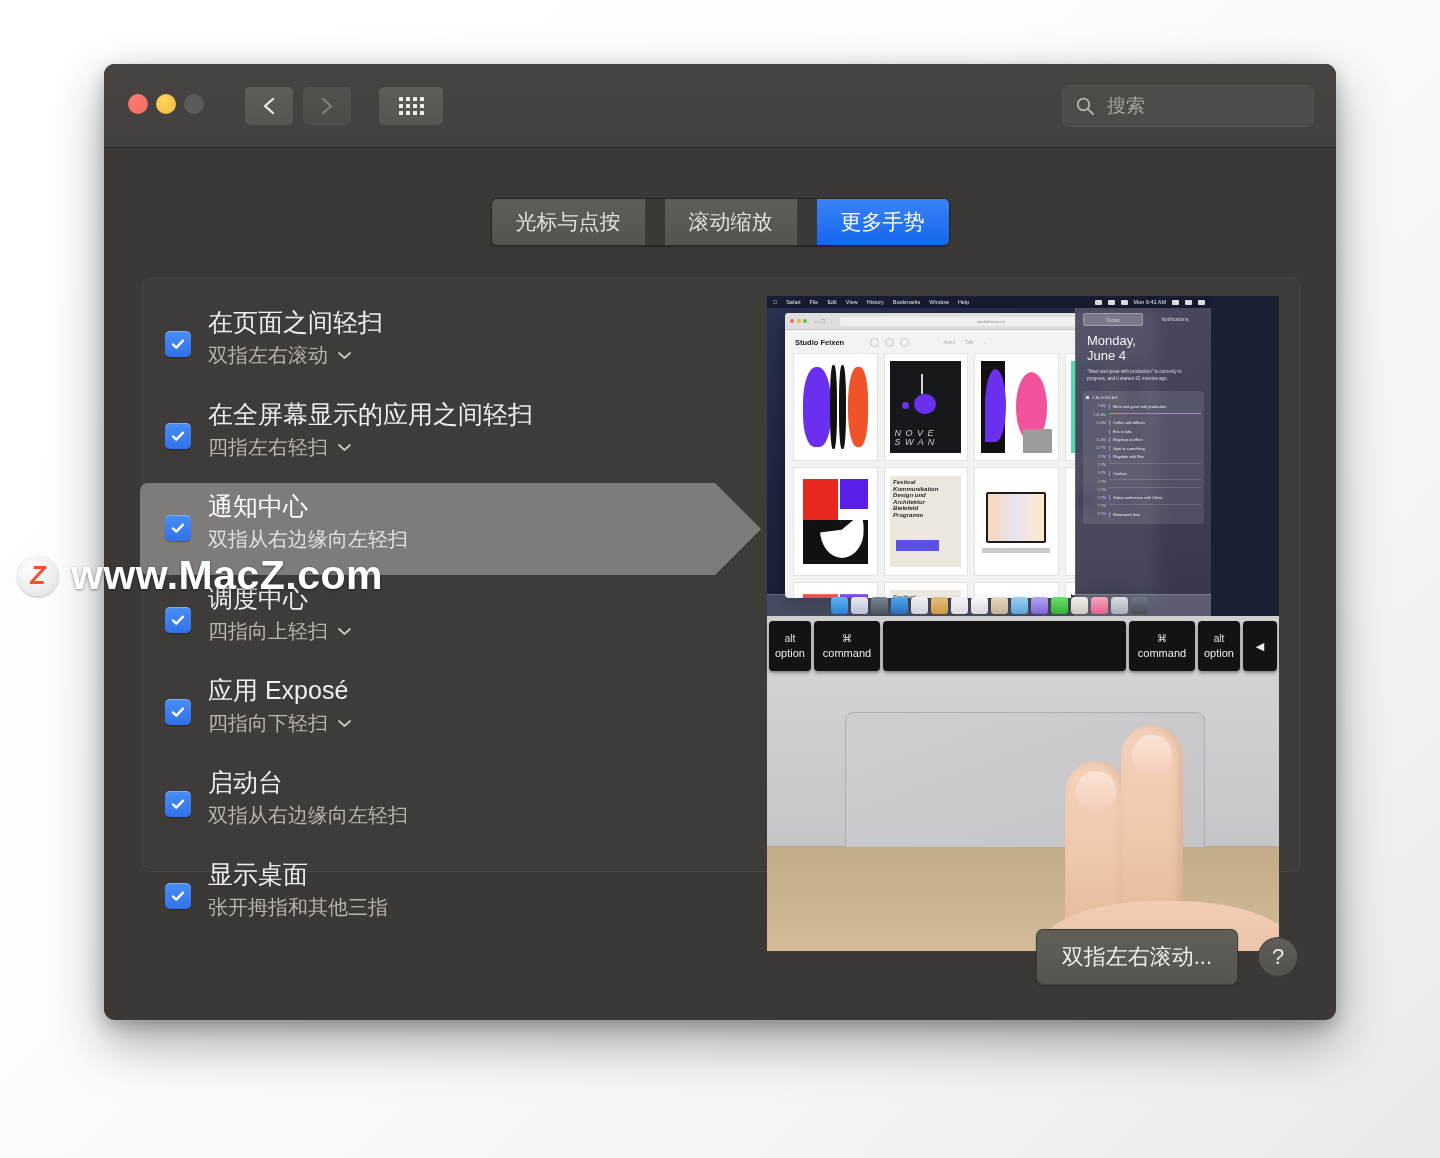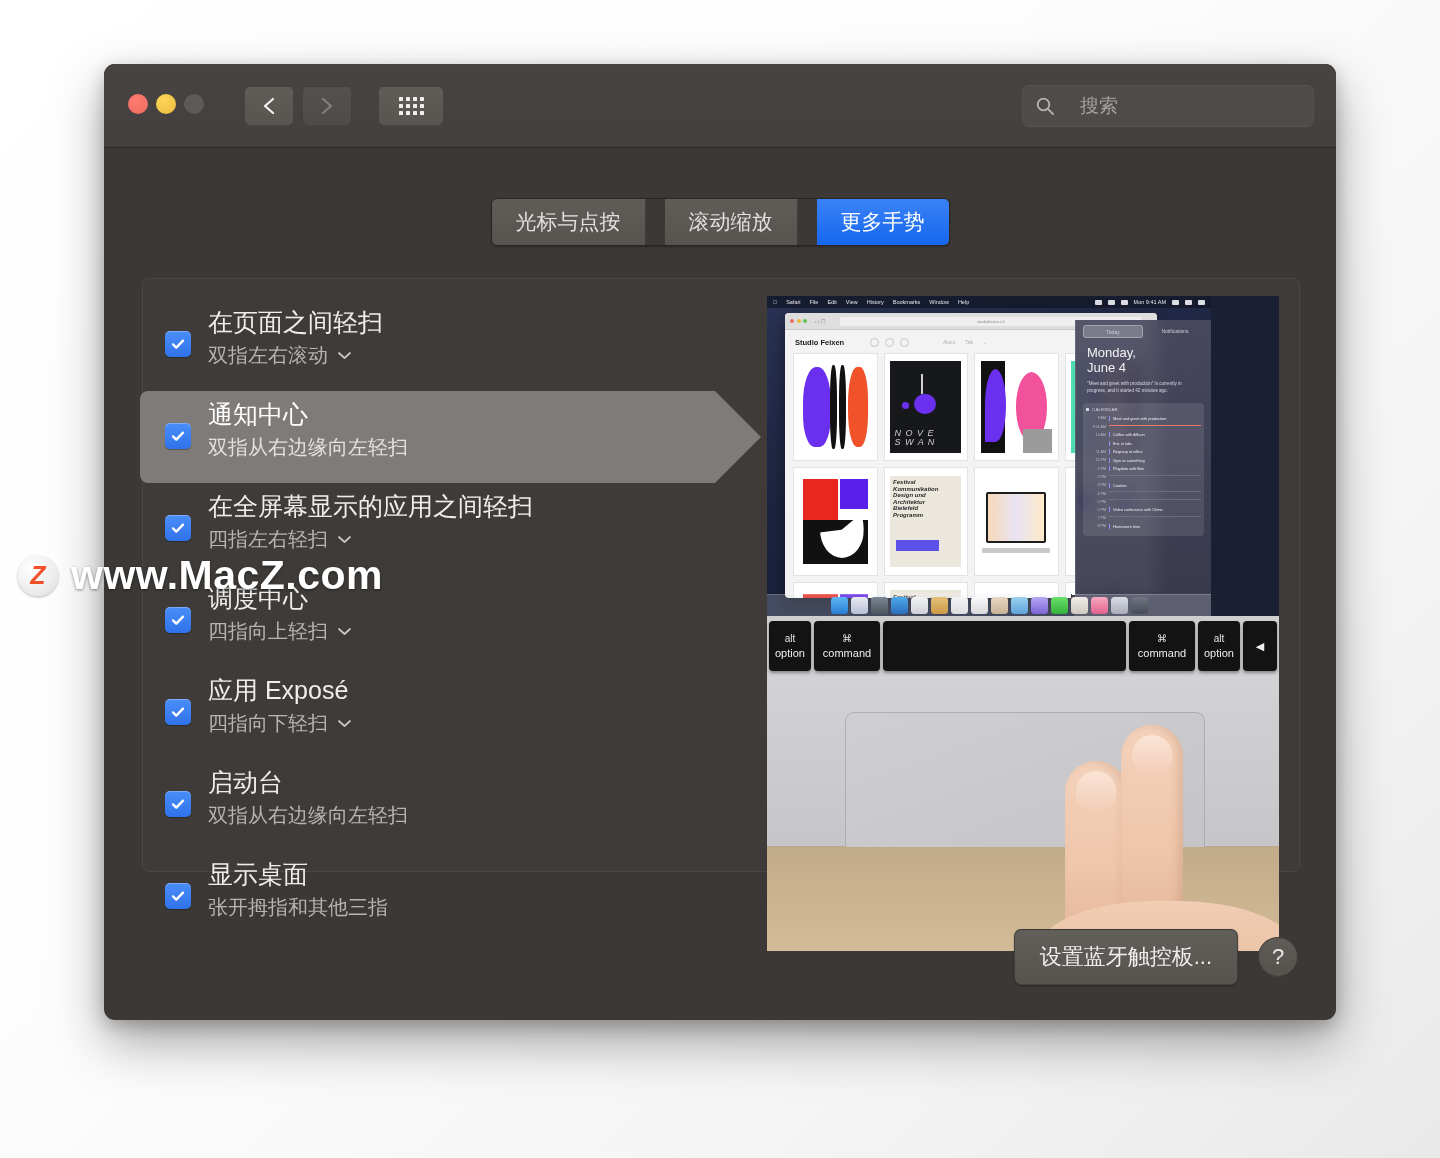--- a/index.html
+++ b/index.html
@@ -52,24 +52,24 @@
   .griddots { display: grid; grid-template-columns: repeat(4, 4px); gap: 3px; }
   .griddots i { width: 4px; height: 4px; background: #f0eeec; display: block; border-radius: .5px; }
 
   .win-title {
     position: absolute; left: 0; right: 0; top: 28px;
     text-align: center; color: #eceae8; font-size: 23px; letter-spacing: .5px;
   }
 
   .searchbox {
     position: absolute; right: 22px; top: 21px;
-    width: 292px; height: 42px; border-radius: 7px;
+    width: 252px; height: 42px; border-radius: 7px;
     background: #4e4b48;
     border: 1px solid #575450;
-    display: flex; align-items: center; gap: 25px; padding: 0 12px;
+    display: flex; align-items: center; gap: 12px; padding: 0 12px;
   }
   .search-ph { color: #a6a29e; font-size: 19px; }
 
   
   .wbody { position: relative; height: 871px; padding: 0; }
 
   
   .tabs {
     position: absolute; left: 0; right: 0; top: 50px;
     display: flex; justify-content: center;
@@ -232,21 +232,21 @@
   .a9 { background: #fff; overflow: hidden; }
   .a9 .sw { position: absolute; inset: 0;
             background: repeating-linear-gradient(12deg, #111 0 5%, #fff 5% 11%); }
 
   
   .nc {
     position: absolute; right: 0; top: 12px; width: 136px; height: 308px;
     background: linear-gradient(180deg, rgba(74,74,96,0.93), rgba(58,58,78,0.95));
     backdrop-filter: blur(8px);
     border-left: 1px solid rgba(255,255,255,0.12);
-    padding: 5px 7px; overflow: hidden; margin-top: 12px;
+    padding: 5px 7px; overflow: hidden;
   }
   .nc-tabs { display: flex; gap: 3px; margin-bottom: 8px; }
   .nc-tab { flex: 1; text-align: center; font-size: 5px; color: #cfcfd8; padding: 2.5px 0;
             border-radius: 3px; }
   .nc-tab.on { background: rgba(255,255,255,0.22); border: .5px solid rgba(255,255,255,0.3); }
   .nc-date { color: #ffffff; font-size: 13px; line-height: 1.12; margin: 2px 0 6px 4px; opacity: .92; }
   .nc-blurb { color: #e2e2ea; font-size: 4.6px; line-height: 1.5; margin: 0 4px 8px; opacity: .9; }
   .nc-card { background: rgba(255,255,255,0.1); border-radius: 4px; padding: 4px 3px; }
   .nc-card-h { font-size: 4.2px; color: #d8d8e2; letter-spacing: .4px; margin-bottom: 4px;
                display: flex; align-items: center; gap: 3px; }
@@ -436,52 +436,52 @@
             <div class="gtitle">在页面之间轻扫</div>
             <div class="gsub">
               <span>双指左右滚动</span>
               <svg width="15" height="9" viewBox="0 0 15 9">
                 <polyline points="2,2 7.5,7 13,2" fill="none" stroke="#cbc7c3" stroke-width="1.7" stroke-linecap="round" stroke-linejoin="round"></polyline>
               </svg>
             </div>
           </div>
         </div>
 
+        <div class="grow">
+          <div class="cb-wrap">
+            <span class="cb">
+              <svg width="16" height="16" viewBox="0 0 16 16">
+                <polyline points="3,8.4 6.3,11.6 13,4.6" fill="none" stroke="#fff" stroke-width="2.3" stroke-linecap="round" stroke-linejoin="round"></polyline>
+              </svg>
+            </span>
+          </div>
+          <div class="gtexts">
+            <div class="gtitle">在全屏幕显示的应用之间轻扫</div>
+            <div class="gsub">
+              <span>四指左右轻扫</span>
+              <svg width="15" height="9" viewBox="0 0 15 9">
+                <polyline points="2,2 7.5,7 13,2" fill="none" stroke="#cbc7c3" stroke-width="1.7" stroke-linecap="round" stroke-linejoin="round"></polyline>
+              </svg>
+            </div>
+          </div>
+        </div>
+
         <div class="grow highlight">
           <div class="callout"></div>
           <div class="cb-wrap">
             <span class="cb">
               <svg width="16" height="16" viewBox="0 0 16 16">
                 <polyline points="3,8.4 6.3,11.6 13,4.6" fill="none" stroke="#fff" stroke-width="2.3" stroke-linecap="round" stroke-linejoin="round"></polyline>
               </svg>
             </span>
           </div>
           <div class="gtexts">
             <div class="gtitle">通知中心</div>
             <div class="gsub">
               <span>双指从右边缘向左轻扫</span>
-            </div>
-          </div>
-        </div>
-
-        <div class="grow">
-          <div class="cb-wrap">
-            <span class="cb">
-              <svg width="16" height="16" viewBox="0 0 16 16">
-                <polyline points="3,8.4 6.3,11.6 13,4.6" fill="none" stroke="#fff" stroke-width="2.3" stroke-linecap="round" stroke-linejoin="round"></polyline>
-              </svg>
-            </span>
-          </div>
-          <div class="gtexts">
-            <div class="gtitle">在全屏幕显示的应用之间轻扫</div>
-            <div class="gsub">
-              <span>四指左右轻扫</span>
-              <svg width="15" height="9" viewBox="0 0 15 9">
-                <polyline points="2,2 7.5,7 13,2" fill="none" stroke="#cbc7c3" stroke-width="1.7" stroke-linecap="round" stroke-linejoin="round"></polyline>
-              </svg>
             </div>
           </div>
         </div>
 
         <div class="grow">
           <div class="cb-wrap">
             <span class="cb">
               <svg width="16" height="16" viewBox="0 0 16 16">
                 <polyline points="3,8.4 6.3,11.6 13,4.6" fill="none" stroke="#fff" stroke-width="2.3" stroke-linecap="round" stroke-linejoin="round"></polyline>
               </svg>
@@ -822,21 +822,21 @@
             <div class="finger f-b">
                 <span class="nail"></span>
               </div>
             <div class="palm"></div>
           </div>
         </div>
       </div>
     </div>
 
     <div class="btnrow">
-      <div class="btn-bt">设置蓝牙触控板...</div>
+      <div class="btn-bt">双指左右滚动...</div>
       <div class="btn-help">?</div>
     </div>
   </div>
 </div>
 
 <div class="watermark">
   <span class="wm-badge">Z</span>
   <span class="wm-text">www.MacZ.com</span>
 </div>
 

